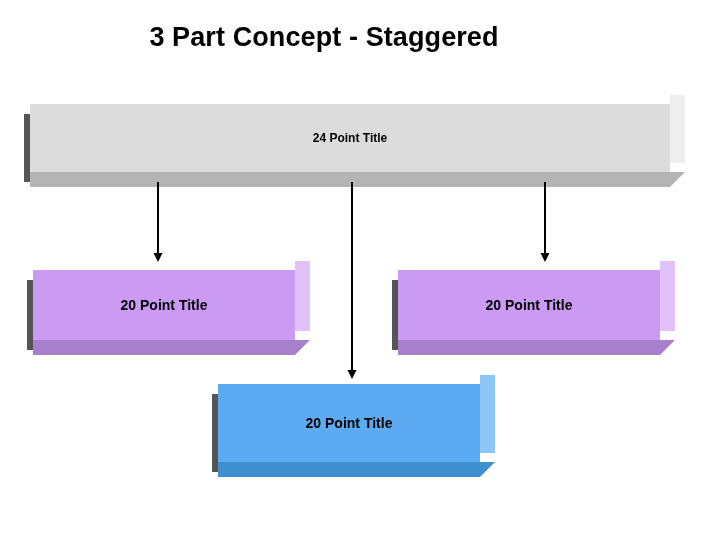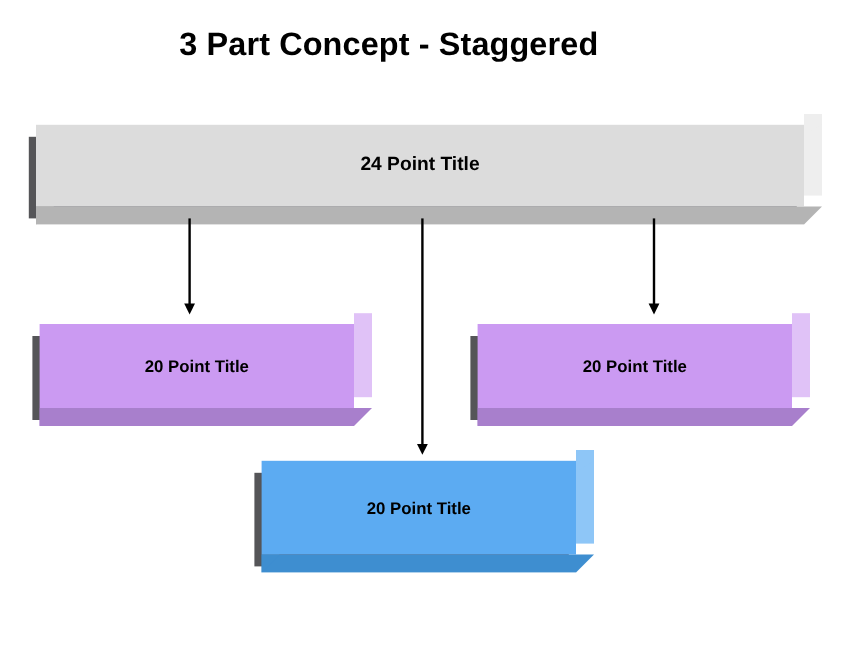--- a/index.html
+++ b/index.html
@@ -115,21 +115,21 @@
   #box-header .corner-br {
     background: transparent;
     border-top: 15px solid #b4b4b4;
     border-right: 15px solid transparent;
     width: 0; height: 0;
   }
   #box-header .corner-bl {
     border-right: 15px solid transparent;
     border-top: 15px solid #b4b4b4;
   }
-  #box-header .label { font-size: 16px; }
+  #box-header .label { font-size: 12px; }
 
   
   .box-purple .face { background: #cb9af2; }
   .box-purple .side-right { background: #e0c2f7; }
   .box-purple .side-bottom { background: #a87fcc; }
   .box-purple .corner-tr {
     border-left: 15px solid transparent;
     border-bottom: 9px solid #e0c2f7;
     height: 9px; width: 0;
   }

